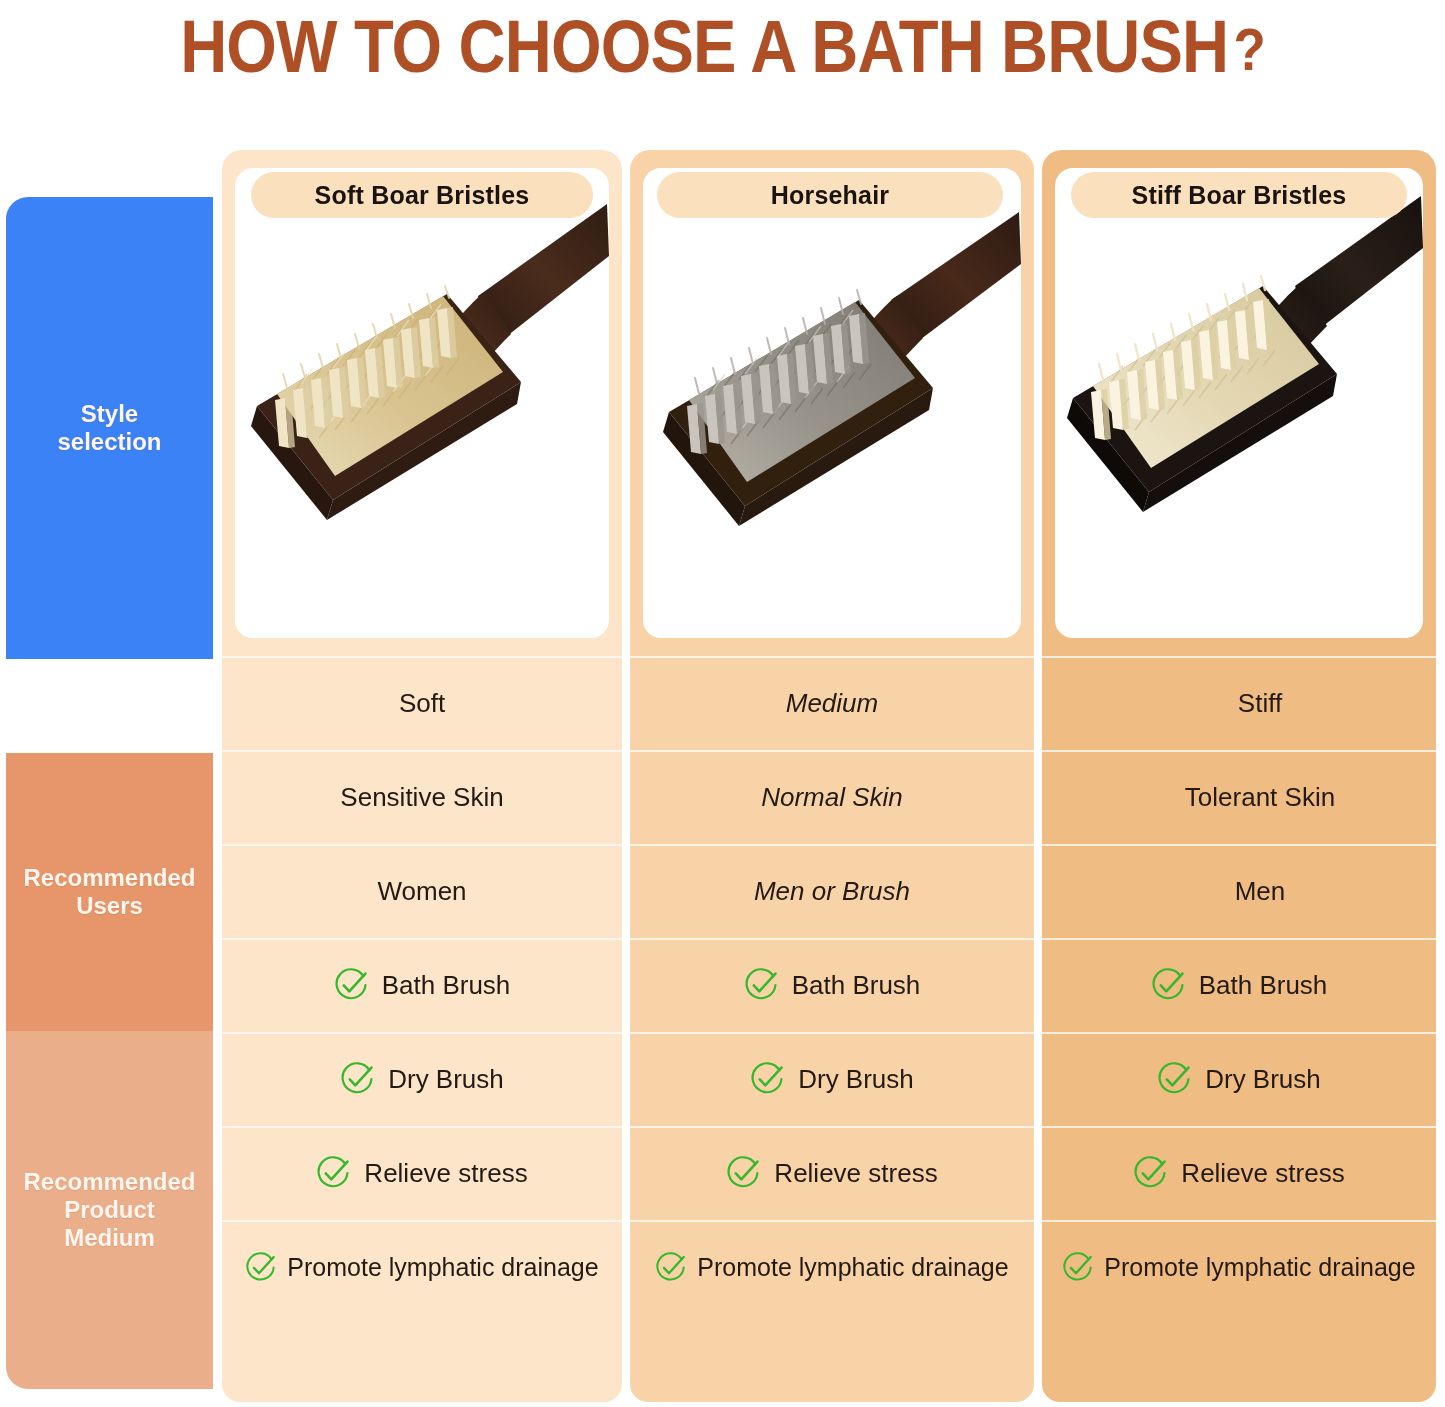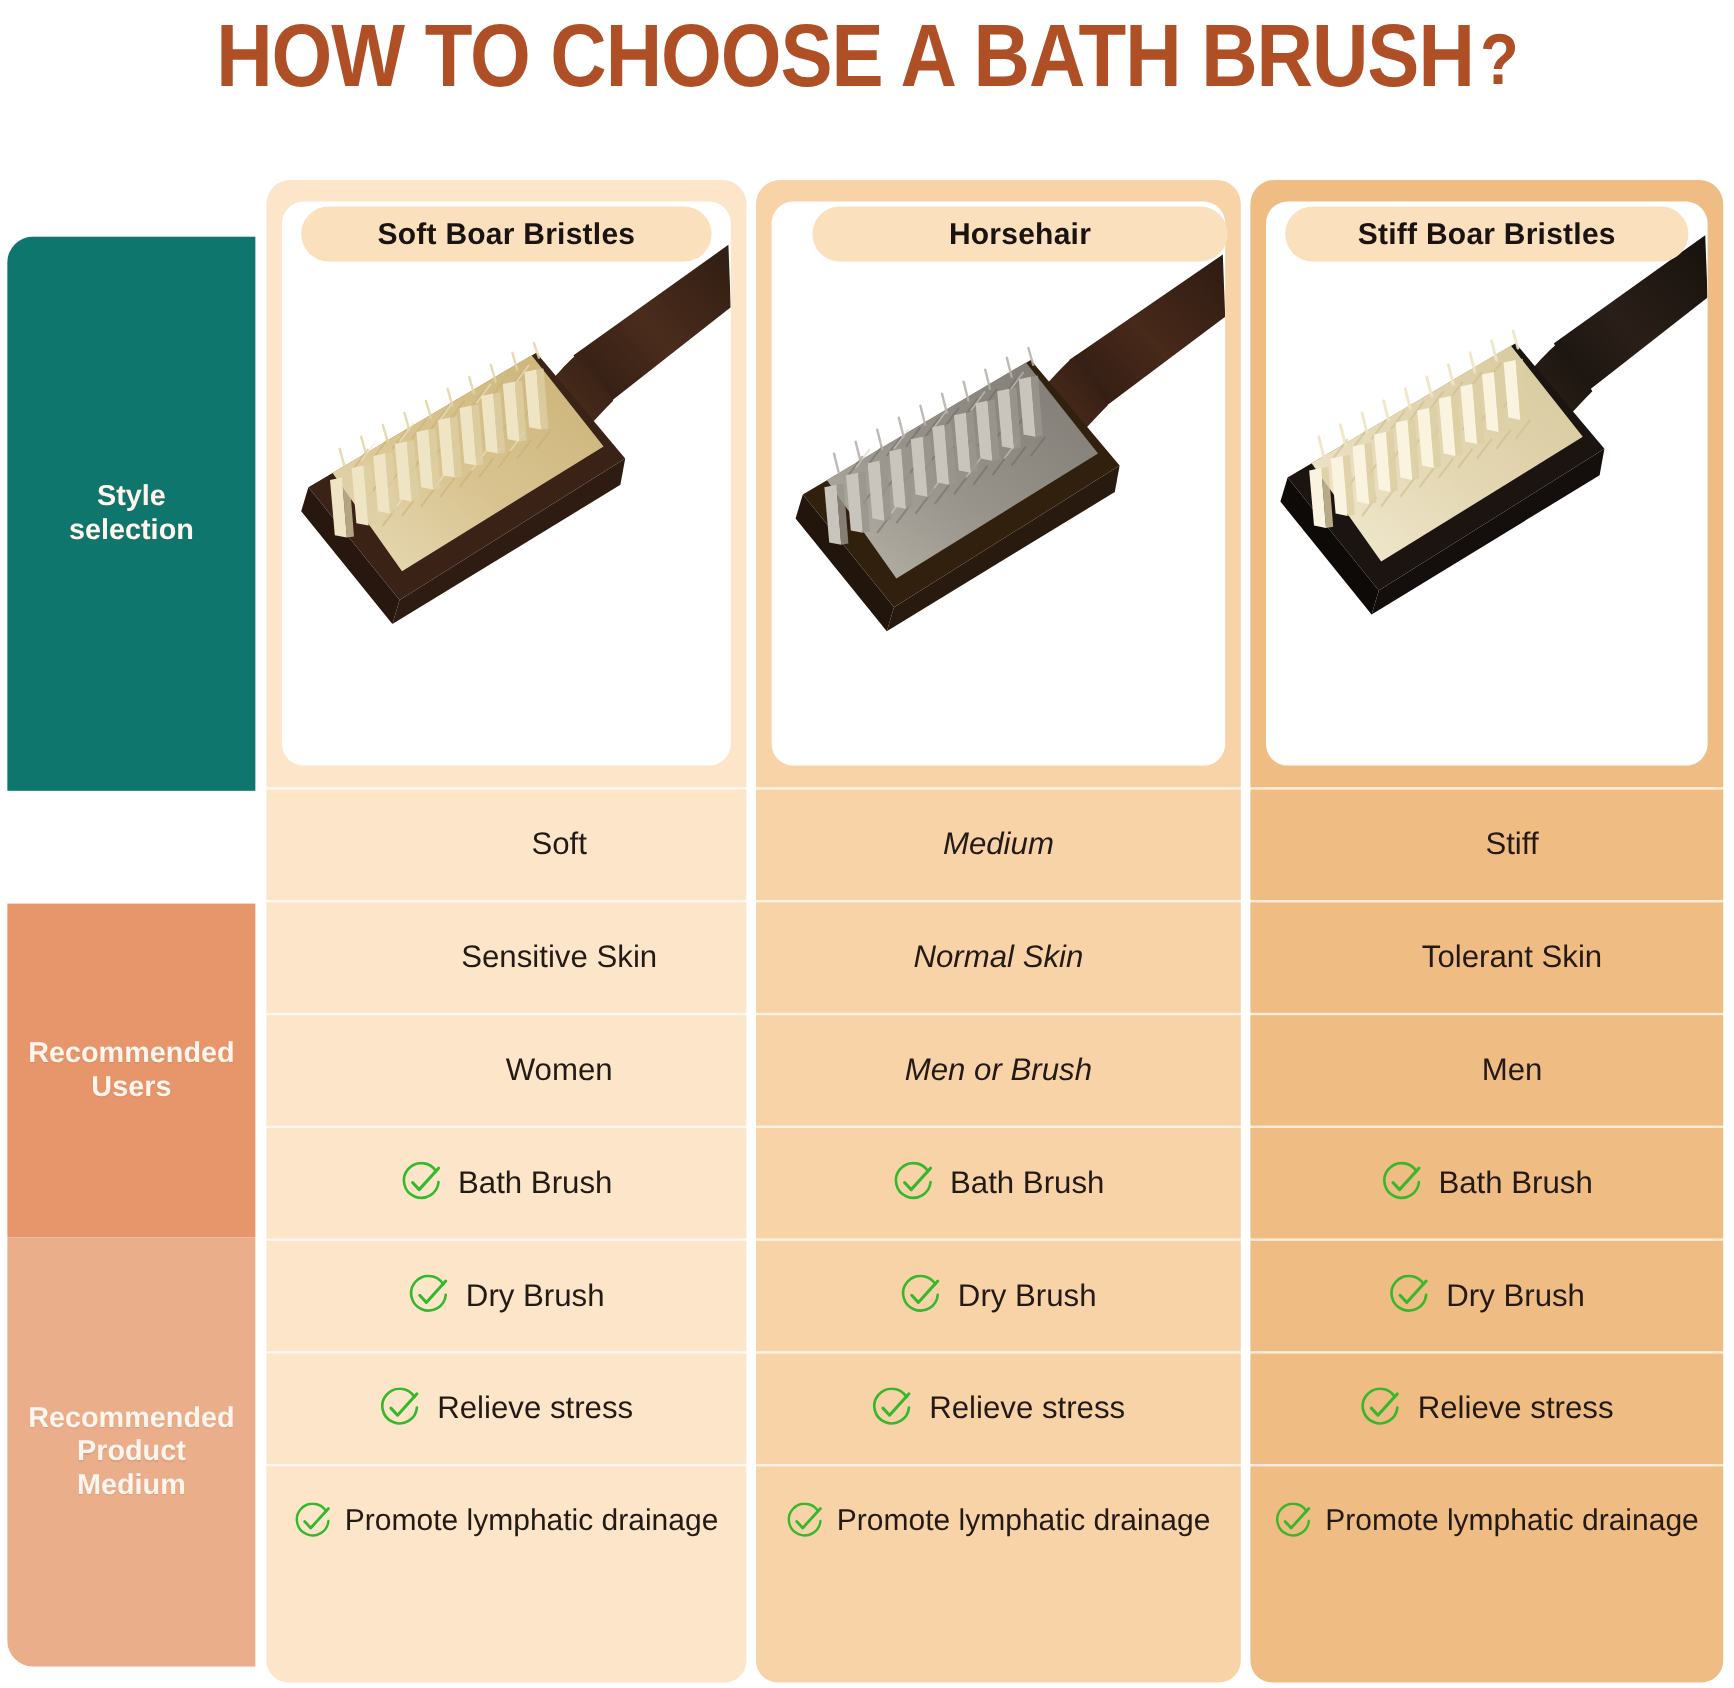--- a/index.html
+++ b/index.html
@@ -40,21 +40,21 @@
   .lbl{
     position:absolute;left:0;width:207px;
     display:flex;align-items:center;justify-content:center;
     color:#FDF6EE;
     font-weight:bold;
     font-size:24px;
     line-height:1.18;
     text-align:center;
     text-shadow:0 1px 1px rgba(160,90,50,.18);
   }
-  .lbl-style{top:0;height:462px;background:#0f766e;}
+  .lbl-style{top:0;height:462px;background:#3b82f6;}
   .lbl-flex{top:462px;height:94px;background:#EDB189;}
   .lbl-users{top:556px;height:278px;background:#E6966A;}
   .lbl-usage{top:834px;height:358px;background:#EBAE8B;}
 
   
   .grid{position:absolute;left:213px;top:0;width:1232px;height:1252px;}
 
   
   .colstrip{position:absolute;top:0;height:1252px;}
   .colstrip.c1{left:9px;width:400px;background:#FCE5C8;border-radius:20px 20px 18px 18px;}
@@ -72,33 +72,33 @@
 
   
   .pill{
     position:absolute;top:22px;height:46px;
     background:#FAE0BD;border-radius:23px;
     display:flex;align-items:center;justify-content:center;
     color:#1a1311;font-weight:bold;font-size:25px;
     letter-spacing:.2px;white-space:nowrap;
   }
   .pill.c1{left:38px;width:342px;}
-  .pill.c2{left:464px;width:346px;}
+  .pill.c2{left:444px;width:346px;}
   .pill.c3{left:858px;width:336px;}
 
   
   .divider{position:absolute;left:9px;width:1214px;height:2px;background:rgba(255,255,255,.72);}
 
   
   .cell{
     position:absolute;height:94px;
     display:flex;align-items:center;justify-content:center;
     color:#231a15;font-size:26px;white-space:nowrap;
   }
-  .cell.c1{left:9px;width:400px;padding-left:44px;}
+  .cell.c1{left:9px;width:400px;}
   .cell.c2{left:417px;width:404px;font-style:italic;}
   .cell.c3{left:829px;width:436px;border-radius:30px;}
 
   
   .ucell{
     position:absolute;height:94px;
     display:flex;align-items:center;justify-content:center;gap:14px;
     color:#231a15;font-size:26px;white-space:nowrap;
   }
   .ucell.c1{left:9px;width:400px;}

